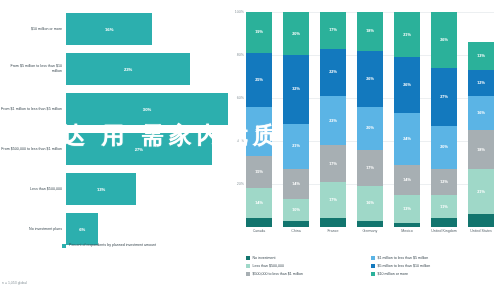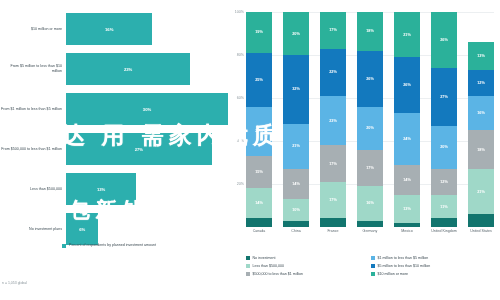--- a/index.html
+++ b/index.html
@@ -331,15 +331,14 @@
           <span class="rp-legend-tx">$500,000 to less than $1 million</span>
         </div>
         <div class="rp-legend-item">
           <span class="rp-legend-sw" style="background: rgb(43, 177, 154);"></span>
           <span class="rp-legend-tx">$10 million or more</span>
         </div>
       </div>
   </div>
 
   <div class="cjk" id="cjk1">长达 用 需家内优质</div>
-  <div class="cjk" id="cjk2">字 包新钱上机</div>
 
 </div>
 
 </body></html>

